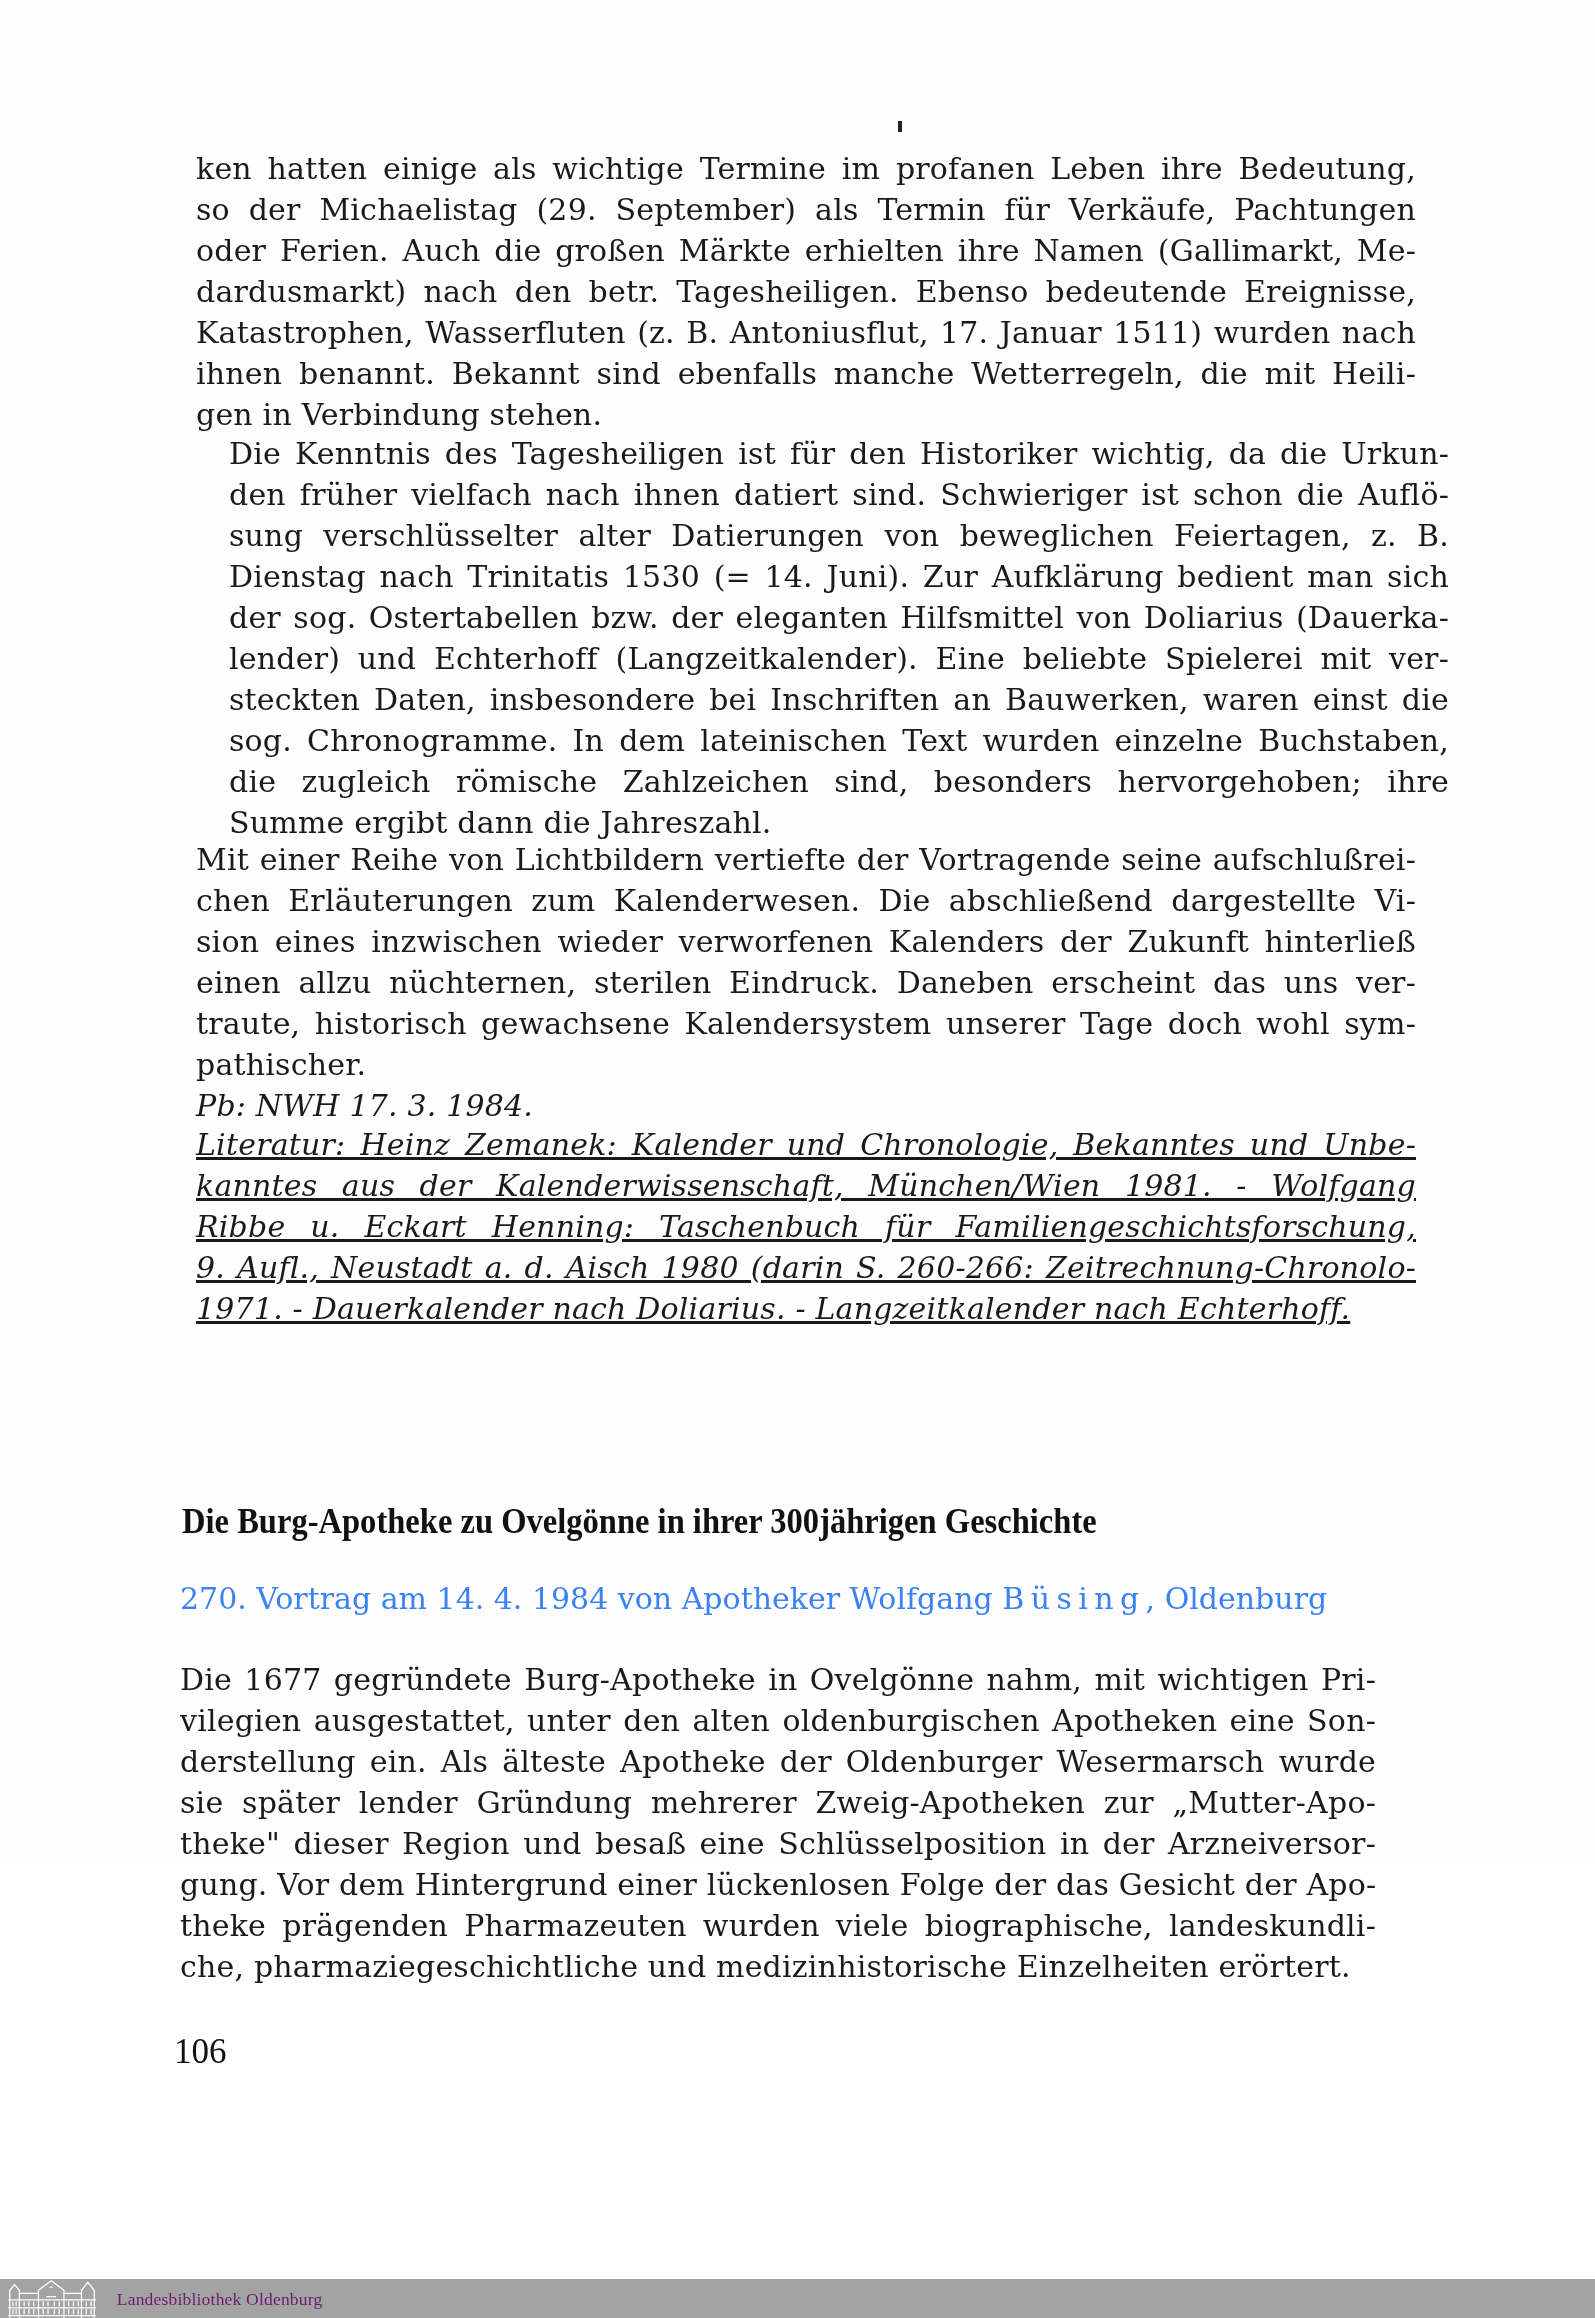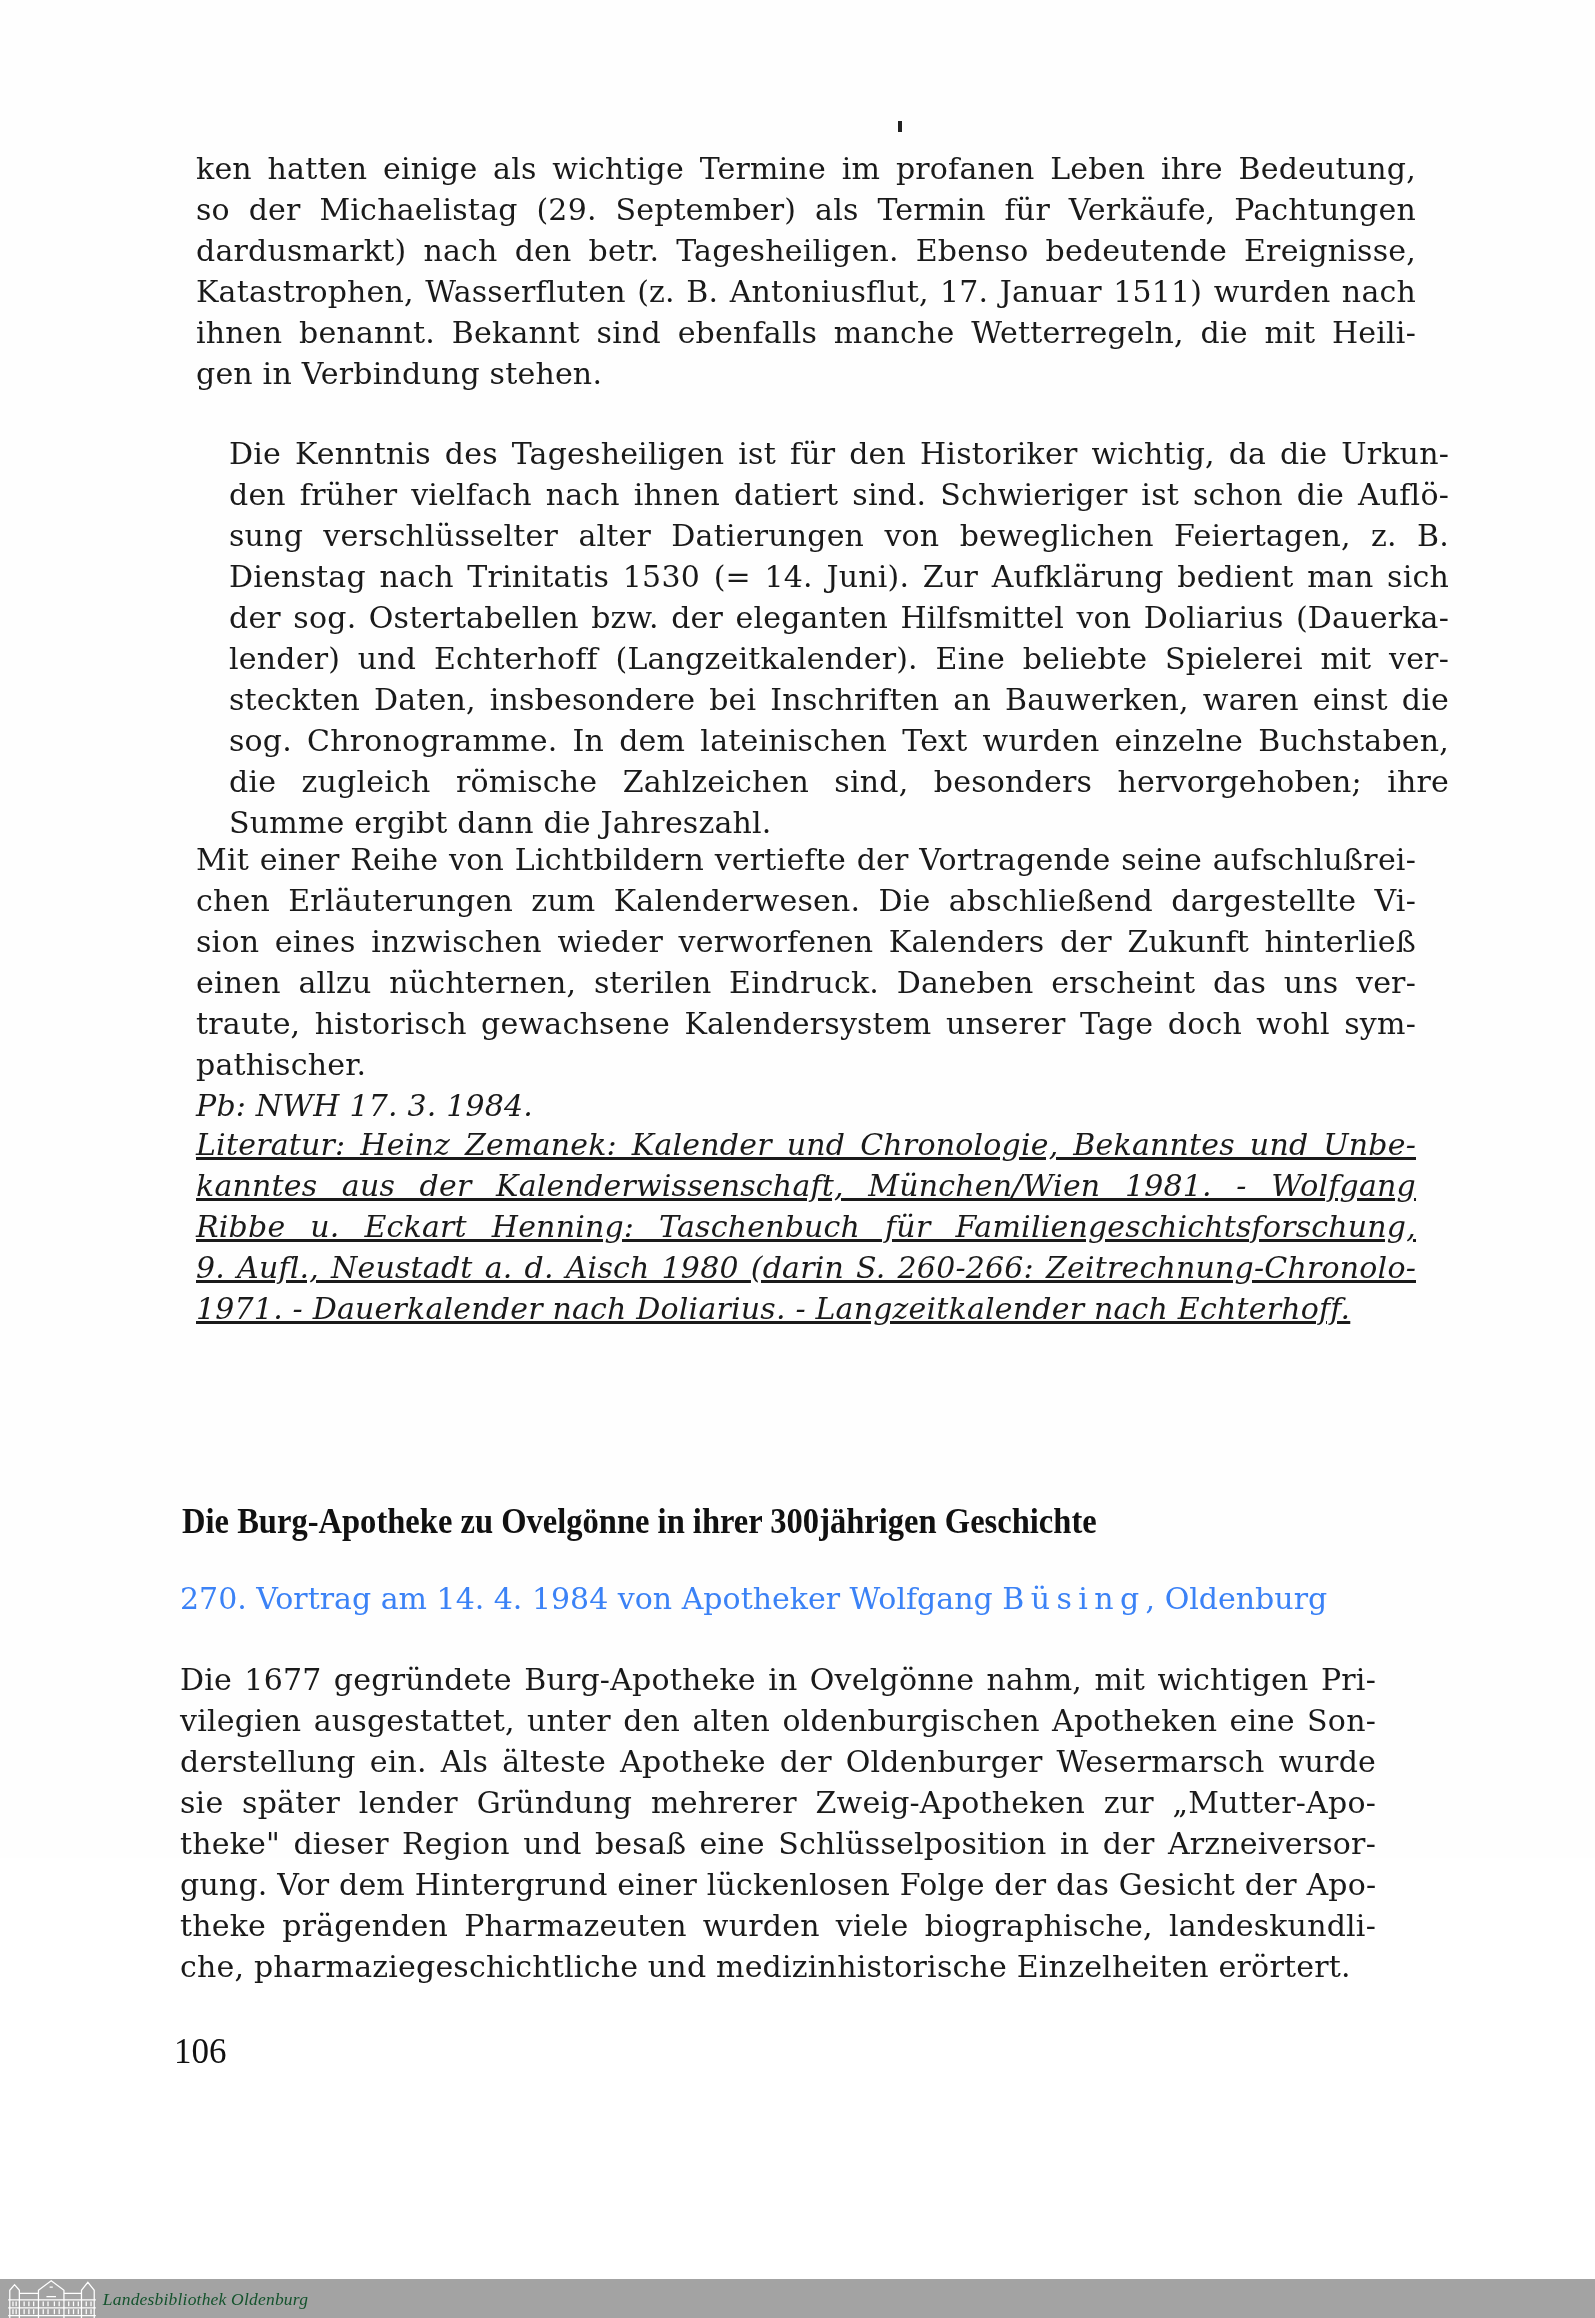--- a/index.html
+++ b/index.html
@@ -86,44 +86,44 @@
       display: flex;
       align-items: center;
     }
     .footer-logo {
       width: 94px;
       height: 40px;
       margin-left: 4.8px;
       display: block;
     }
     .footer-label {
-      margin-left: 4px;
+      margin-left: 18px;
       font-family: "Liberation Serif", "DejaVu Serif", serif;
       font-size: 17.5px;
-      color: #14532d;
+      color: #701a75;
       letter-spacing: 0.2px;
-      font-style: italic;
     }
     .speck {
       position: absolute;
       width: 3.2px;
       height: 8px;
       background: #222;
     }
   </style>
 </head>
 <body>
 
 <div class="page">
 
   <span class="speck" style="left:898px; top:121px; width:4px; height:11px;"></span>
 
   <div class="text-block" style="top:148px;">
     <span class="line">ken hatten einige als wichtige Termine im profanen Leben ihre Bedeutung,</span>
     <span class="line">so der Michaelistag (29. September) als Termin für Verkäufe, Pachtungen</span>
+    <span class="line">oder Ferien. Auch die großen Märkte erhielten ihre Namen (Gallimarkt, Me-</span>
     <span class="line">dardusmarkt) nach den betr. Tagesheiligen. Ebenso bedeutende Ereignisse,</span>
     <span class="line">Katastrophen, Wasserfluten (z. B. Antoniusflut, 17. Januar 1511) wurden nach</span>
     <span class="line">ihnen benannt. Bekannt sind ebenfalls manche Wetterregeln, die mit Heili-</span>
     <span class="line last">gen in Verbindung stehen.</span>
   </div>
 
   <div class="text-block" style="top:433px;margin-left:33px;">
     <span class="line">Die Kenntnis des Tagesheiligen ist für den Historiker wichtig, da die Urkun-</span>
     <span class="line">den früher vielfach nach ihnen datiert sind. Schwieriger ist schon die Auflö-</span>
     <span class="line">sung verschlüsselter alter Datierungen von beweglichen Feiertagen, z. B.</span>

